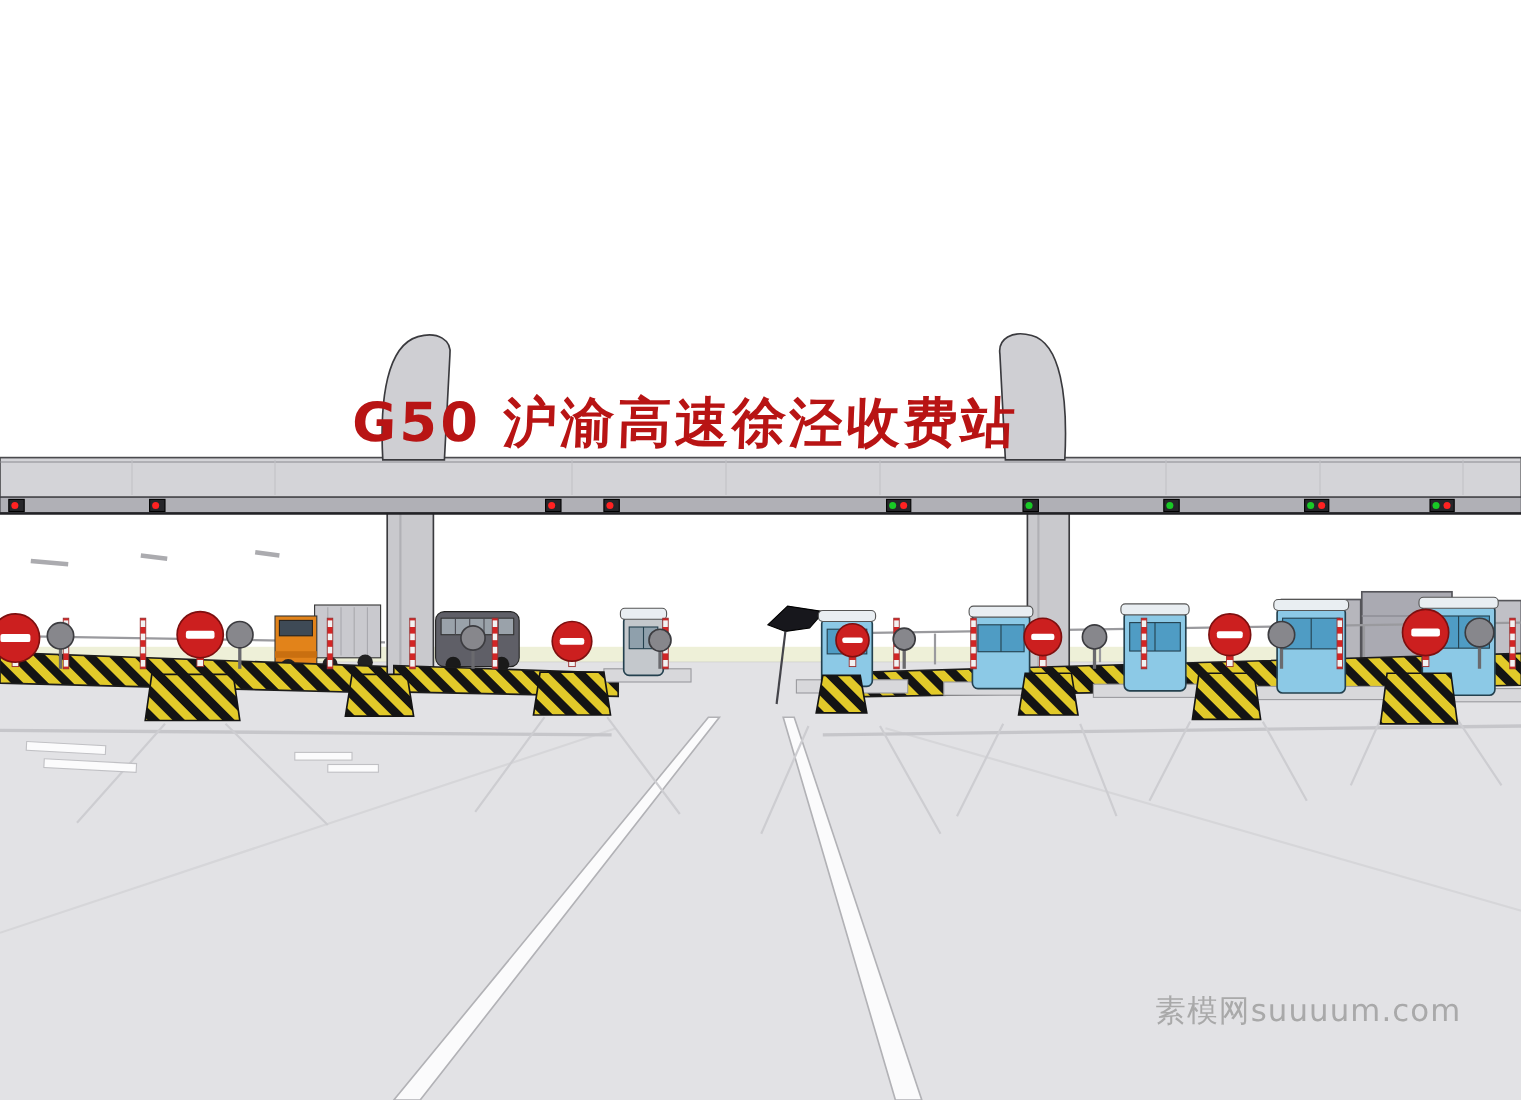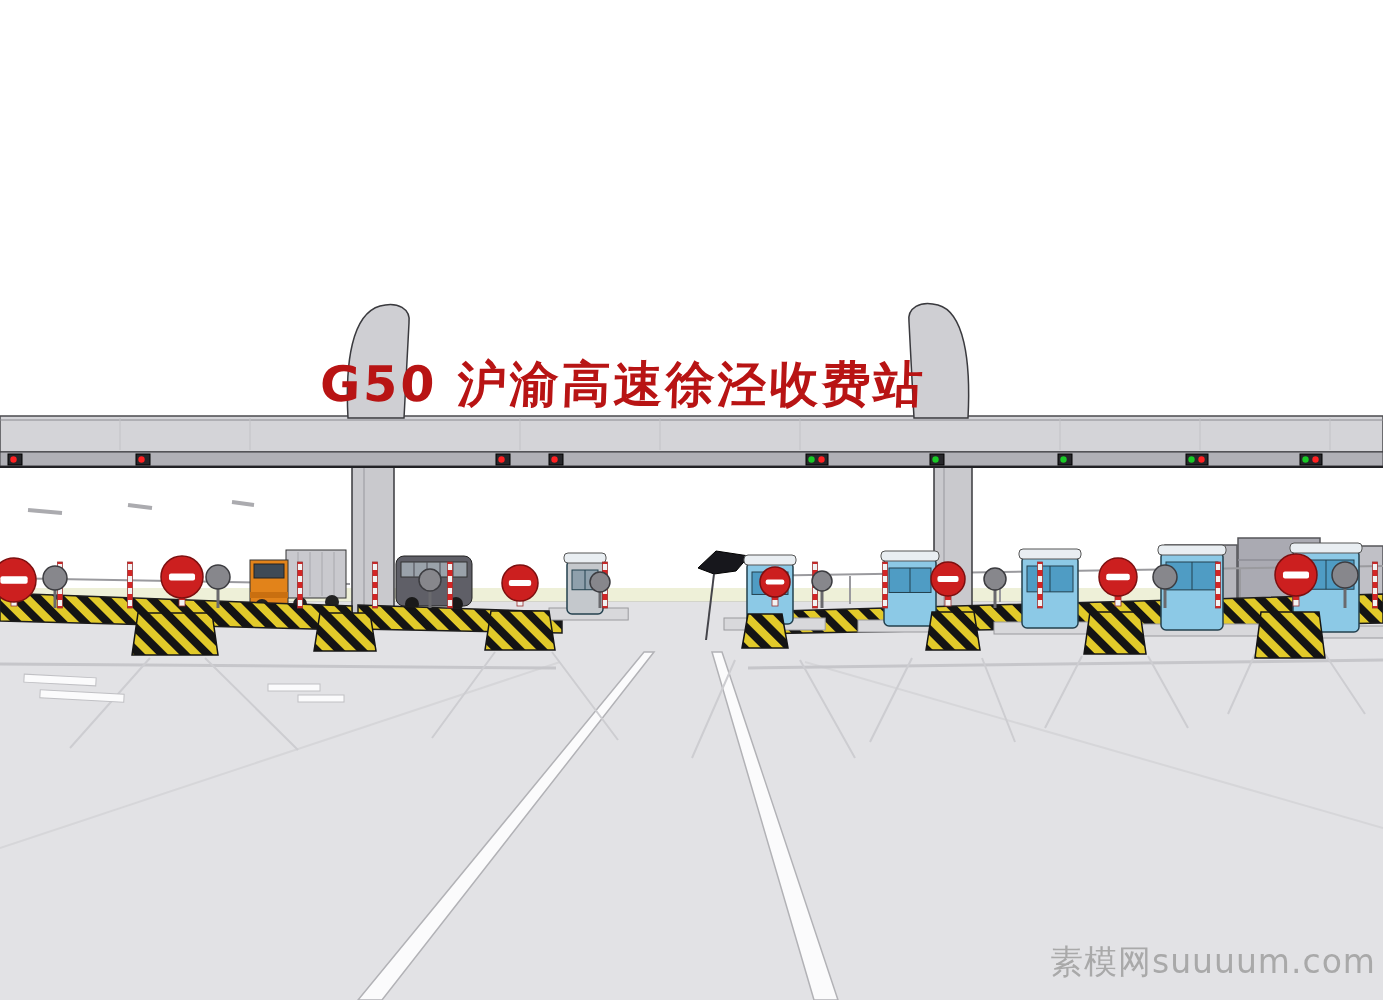--- a/index.html
+++ b/index.html
@@ -1,21 +1,21 @@
 <!DOCTYPE html>
 <html><head>
 <meta charset="utf-8">
 <style>
   html,body{margin:0;padding:0;background:#ffffff;}
   .stage{position:relative;width:1383px;height:1000px;background:#ffffff;overflow:hidden;
          font-family:"DejaVu Sans", sans-serif;}
   .stage svg{position:absolute;left:0;top:0;}
   .gantry-sign{position:absolute;left:320px;top:352px;font-size:49px;font-weight:bold;
                letter-spacing:3px;white-space:nowrap;transform:skewX(-2deg);}
-  .watermark{position:absolute;left:1050px;top:940px;font-size:33px;letter-spacing:1px;
+  .watermark{position:absolute;left:1050px;top:900px;font-size:28px;letter-spacing:1px;
              opacity:.8;white-space:nowrap;}
 </style>
 </head>
 <body>
 
 <div class="stage">
 
   <svg width="1383" height="1000" viewBox="0 0 1383 1000">
     <defs>
       <pattern id="hz" width="16" height="16" patternUnits="userSpaceOnUse" patternTransform="rotate(-45)">

